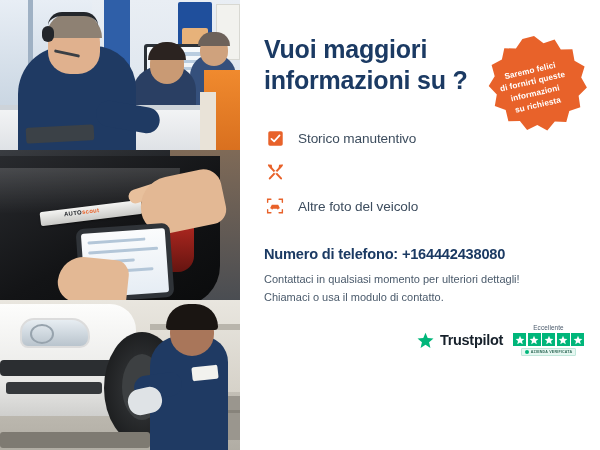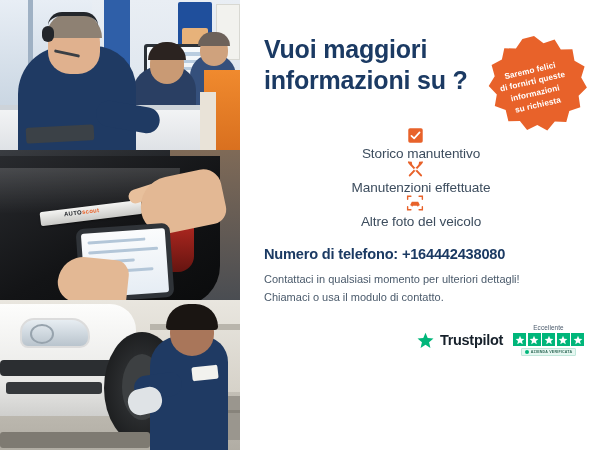--- a/index.html
+++ b/index.html
@@ -104,21 +104,21 @@
     transform:rotate(-13deg);
   }
   .burst .hs-ico{width:22px;height:18px;margin-bottom:1px;}
   .burst .btxt{
     color:#fff;font-size:8.2px;line-height:1.42;font-weight:700;
     text-align:center;letter-spacing:.1px;max-width:86px;
   }
 
   
   .features{list-style:none;margin:28px 0 0 0;padding:0;}
-  .feature{display:flex;align-items:center;height:28px;margin-bottom:6px;flex-direction:column;}
+  .feature{display:flex;align-items:center;height:28px;margin-bottom:6px;}
   .feature .ico{width:22px;height:22px;margin-right:12px;flex:0 0 22px;display:flex;align-items:center;justify-content:center;}
   .feature .lbl{font-size:13.6px;color:#3d4d5e;letter-spacing:-.1px;}
 
   
   .phone{margin-top:26px;font-size:14.6px;font-weight:700;color:#1b3a63;letter-spacing:-.2px;}
   .sub{margin-top:9px;font-size:11px;line-height:1.6;color:#4a5a6b;}
   .sub div{white-space:nowrap;}
 
   
   .tp{position:absolute;right:16px;bottom:30px;display:flex;align-items:center;gap:10px;}
@@ -259,21 +259,20 @@
       <li class="feature">
         <span class="ico">
           <svg viewBox="0 0 22 22" width="19" height="19">
             <path d="M4 3.6 L17.4 17.8" stroke="#e8622a" stroke-width="2.4" stroke-linecap="round"></path>
             <path d="M17.8 3.6 L4.4 17.8" stroke="#e8622a" stroke-width="2.4" stroke-linecap="round"></path>
             <circle cx="11" cy="10.8" r="1.6" fill="#ffffff"></circle>
             <path d="M3.2 2.6 l2.6 .4 .4 2.6" fill="none" stroke="#e8622a" stroke-width="2" stroke-linecap="round"></path>
             <path d="M18.6 2.6 l-2.6 .4 -.4 2.6" fill="none" stroke="#e8622a" stroke-width="2" stroke-linecap="round"></path>
           </svg>
         </span>
-        <span class="lbl">Manutenzioni effettuate</span>
       </li>
 
 
       <li class="feature">
         <span class="ico">
           <svg viewBox="0 0 22 22" width="18" height="18">
             <path d="M2 6.4 V2.8 H6" fill="none" stroke="#e8622a" stroke-width="1.7" stroke-linecap="round"></path>
             <path d="M16 2.8 H20 V6.4" fill="none" stroke="#e8622a" stroke-width="1.7" stroke-linecap="round"></path>
             <path d="M20 15.6 V19.2 H16" fill="none" stroke="#e8622a" stroke-width="1.7" stroke-linecap="round"></path>
             <path d="M6 19.2 H2 V15.6" fill="none" stroke="#e8622a" stroke-width="1.7" stroke-linecap="round"></path>

